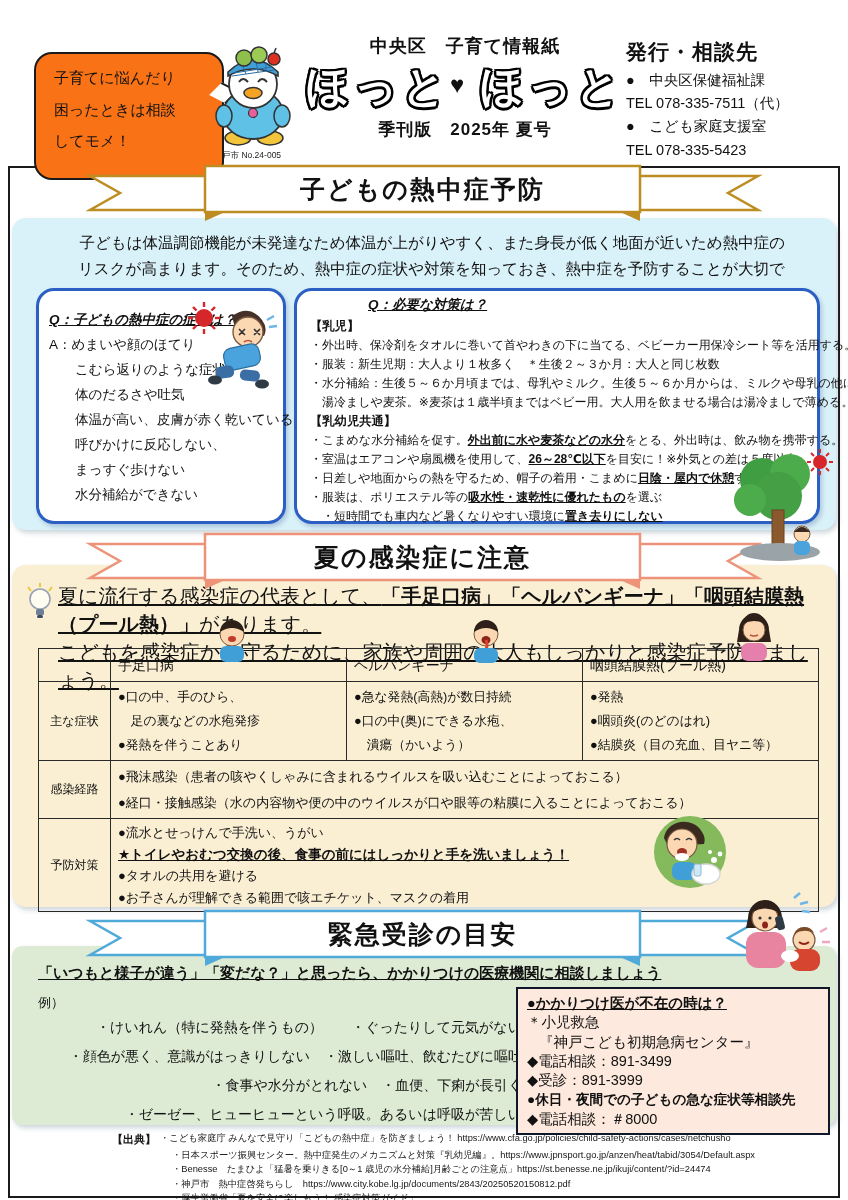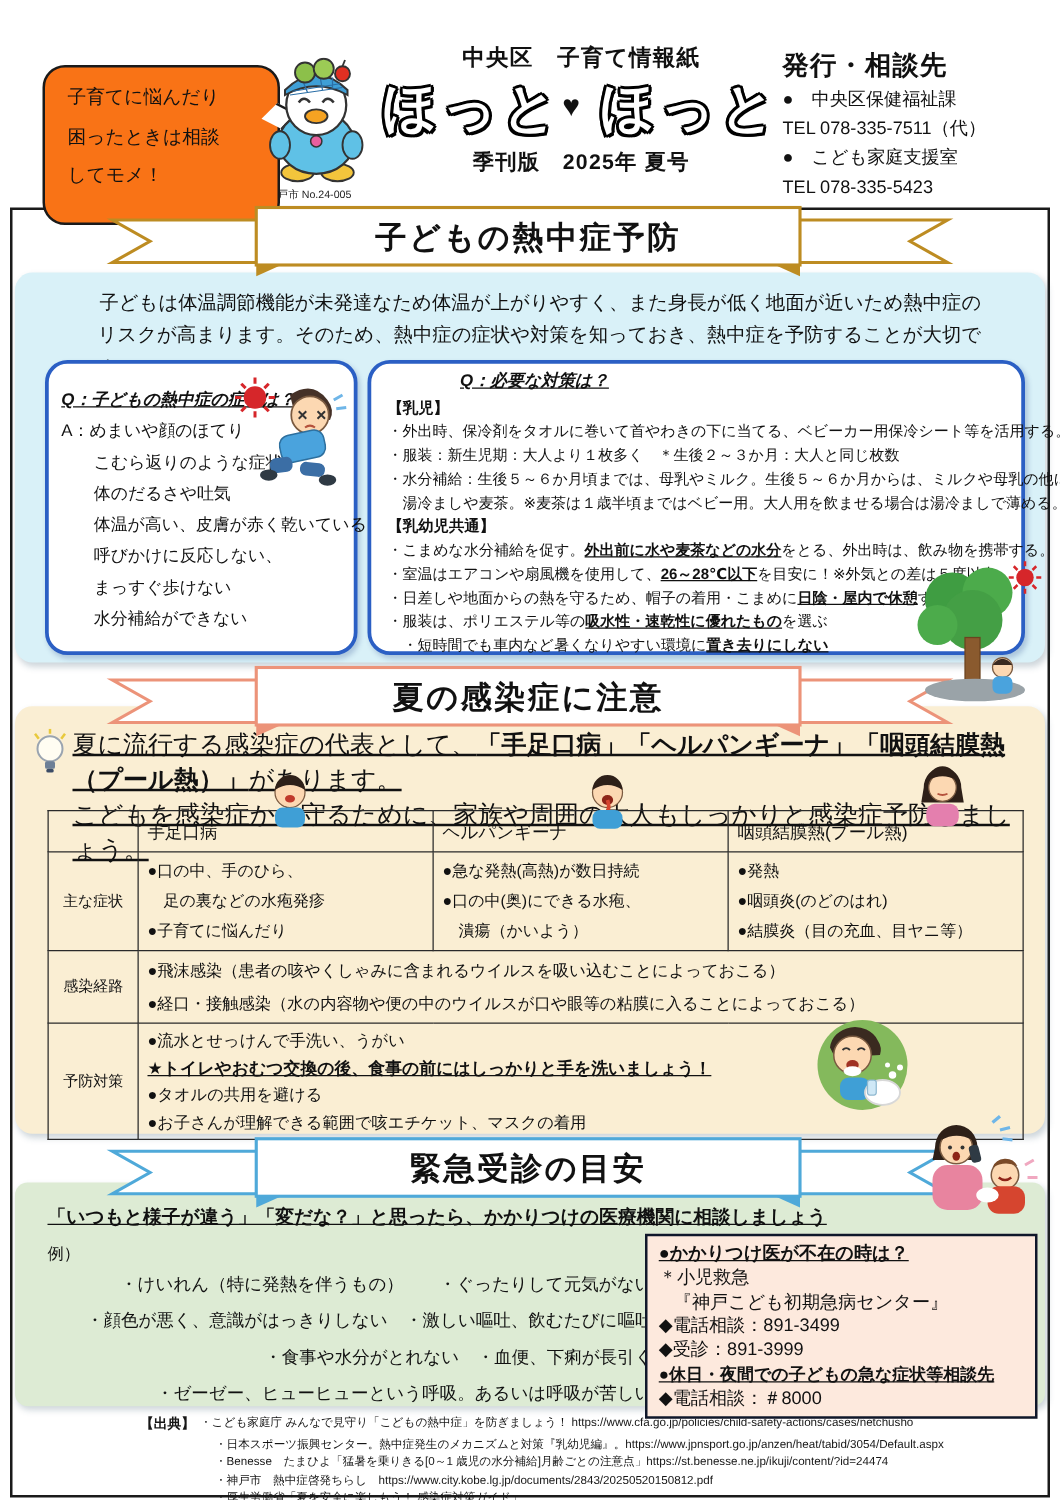--- a/index.html
+++ b/index.html
@@ -57,21 +57,21 @@
   .prev-line{font-size:13px;line-height:21.5px;white-space:nowrap;}
   .star{font-weight:700;text-decoration:underline;font-size:13.5px;}
   
   .em-heading{left:38px;top:964px;width:780px;font-size:15px;font-weight:700;text-decoration:underline;z-index:2;}
   .em-example-label{left:38px;top:994px;font-size:13px;z-index:2;}
   .em-list{left:42px;top:1013px;width:480px;font-size:14px;line-height:29px;z-index:2;white-space:nowrap;text-align:right;}
   .contact-box{left:516px;top:987px;width:314px;height:148px;background:#fde9dd;border:2px solid #0f172a;
                box-sizing:border-box;padding:5px 9px;z-index:3;}
   .cb-line{font-size:14.5px;line-height:19.3px;white-space:nowrap;}
   .cb-q{font-weight:700;text-decoration:underline;font-size:14.5px;}
-  .cb-q2{font-weight:700;text-decoration:underline;font-size:13.6px;}
+  .cb-q2{font-weight:700;font-size:13.6px;}
   .cb-ind{padding-left:12px;}
   
   .sources{left:112px;top:1131px;width:720px;font-size:9.3px;line-height:1.55;color:#161616;z-index:2;}
   .src-first{display:flex;}
   .src-label{font-size:11px;font-weight:700;margin-right:4px;white-space:nowrap;}
   .src-line{margin-left:60px;}
   .illu{z-index:5;}
 </style>
 </head>
 <body>
@@ -276,21 +276,21 @@
       <td></td>
       <td class="colhead">手足口病</td>
       <td class="colhead">ヘルパンギーナ</td>
       <td class="colhead">咽頭結膜熱(プール熱)</td>
     </tr>
     <tr style="height:76px;">
       <td class="rowlab">主な症状</td>
       <td>
         <div class="cell-line">●口の中、手のひら、</div>
         <div class="cell-line">　足の裏などの水疱発疹</div>
-        <div class="cell-line">●子育てに悩んだり</div>
+        <div class="cell-line">●発熱を伴うことあり</div>
       </td>
       <td>
         <div class="cell-line">●急な発熱(高熱)が数日持続</div>
         <div class="cell-line">●口の中(奥)にできる水疱、</div>
         <div class="cell-line">　潰瘍（かいよう）</div>
       </td>
       <td>
         <div class="cell-line">●発熱</div>
         <div class="cell-line">●咽頭炎(のどのはれ)</div>
         <div class="cell-line">●結膜炎（目の充血、目ヤニ等）</div>

